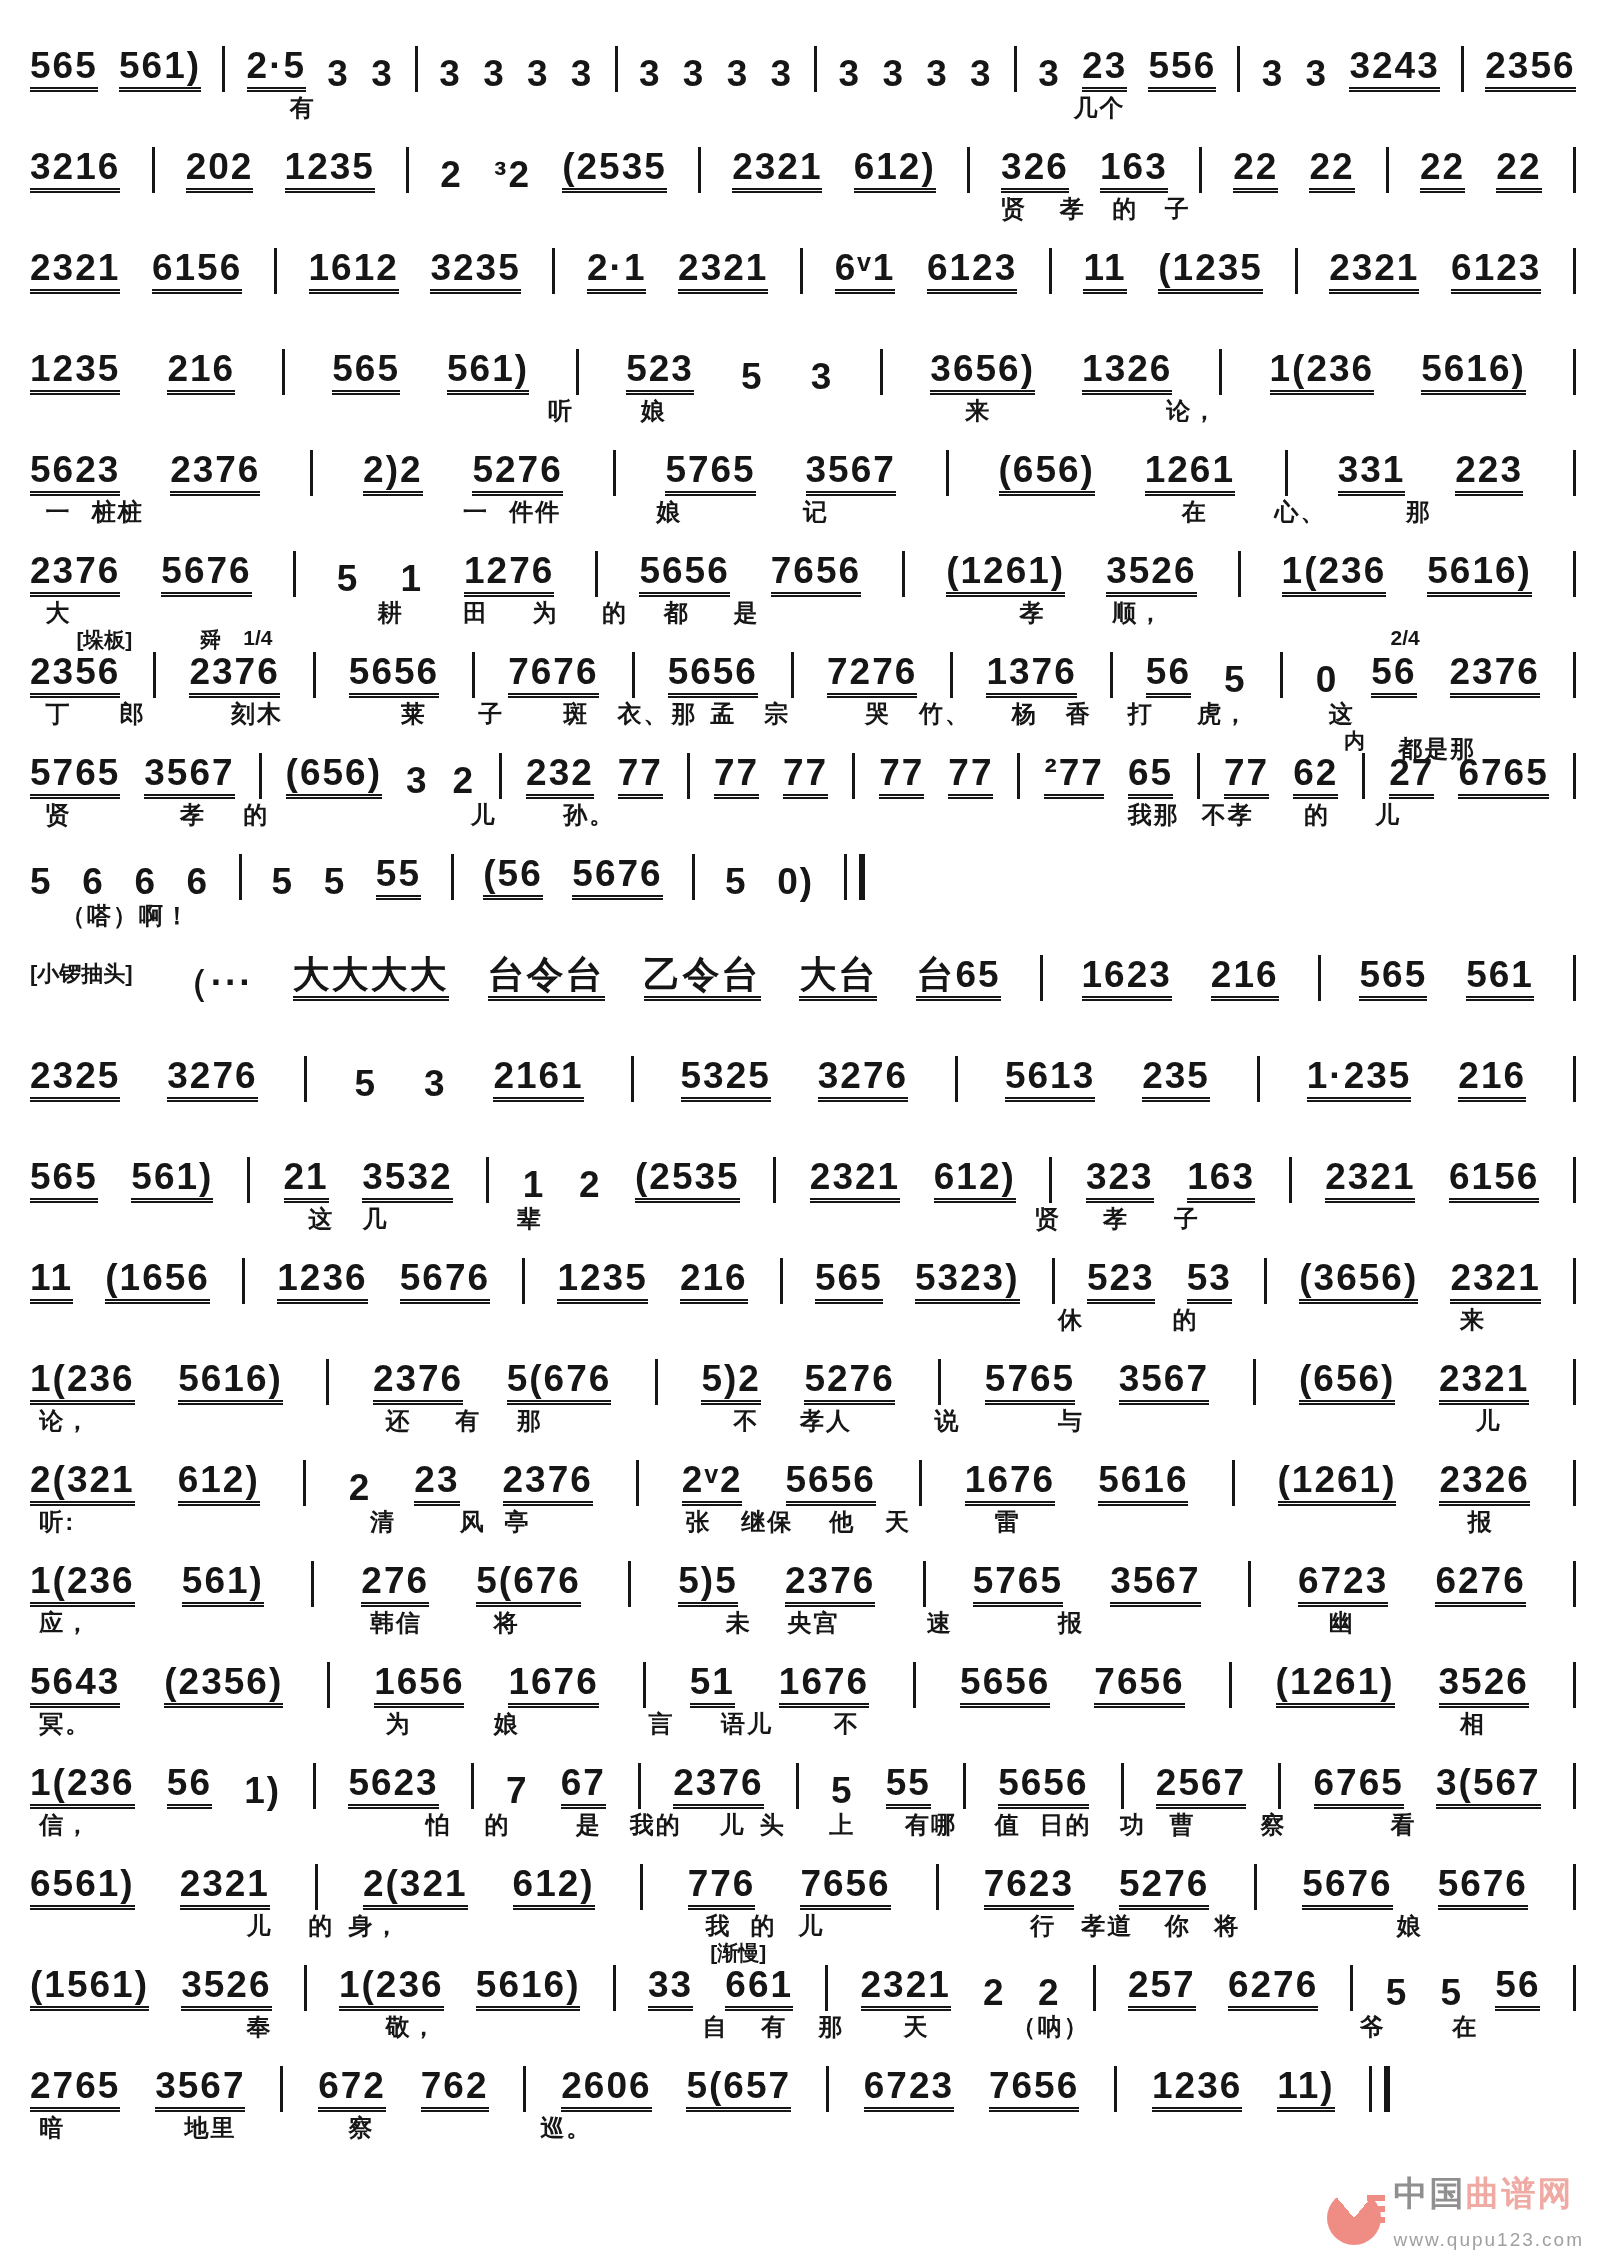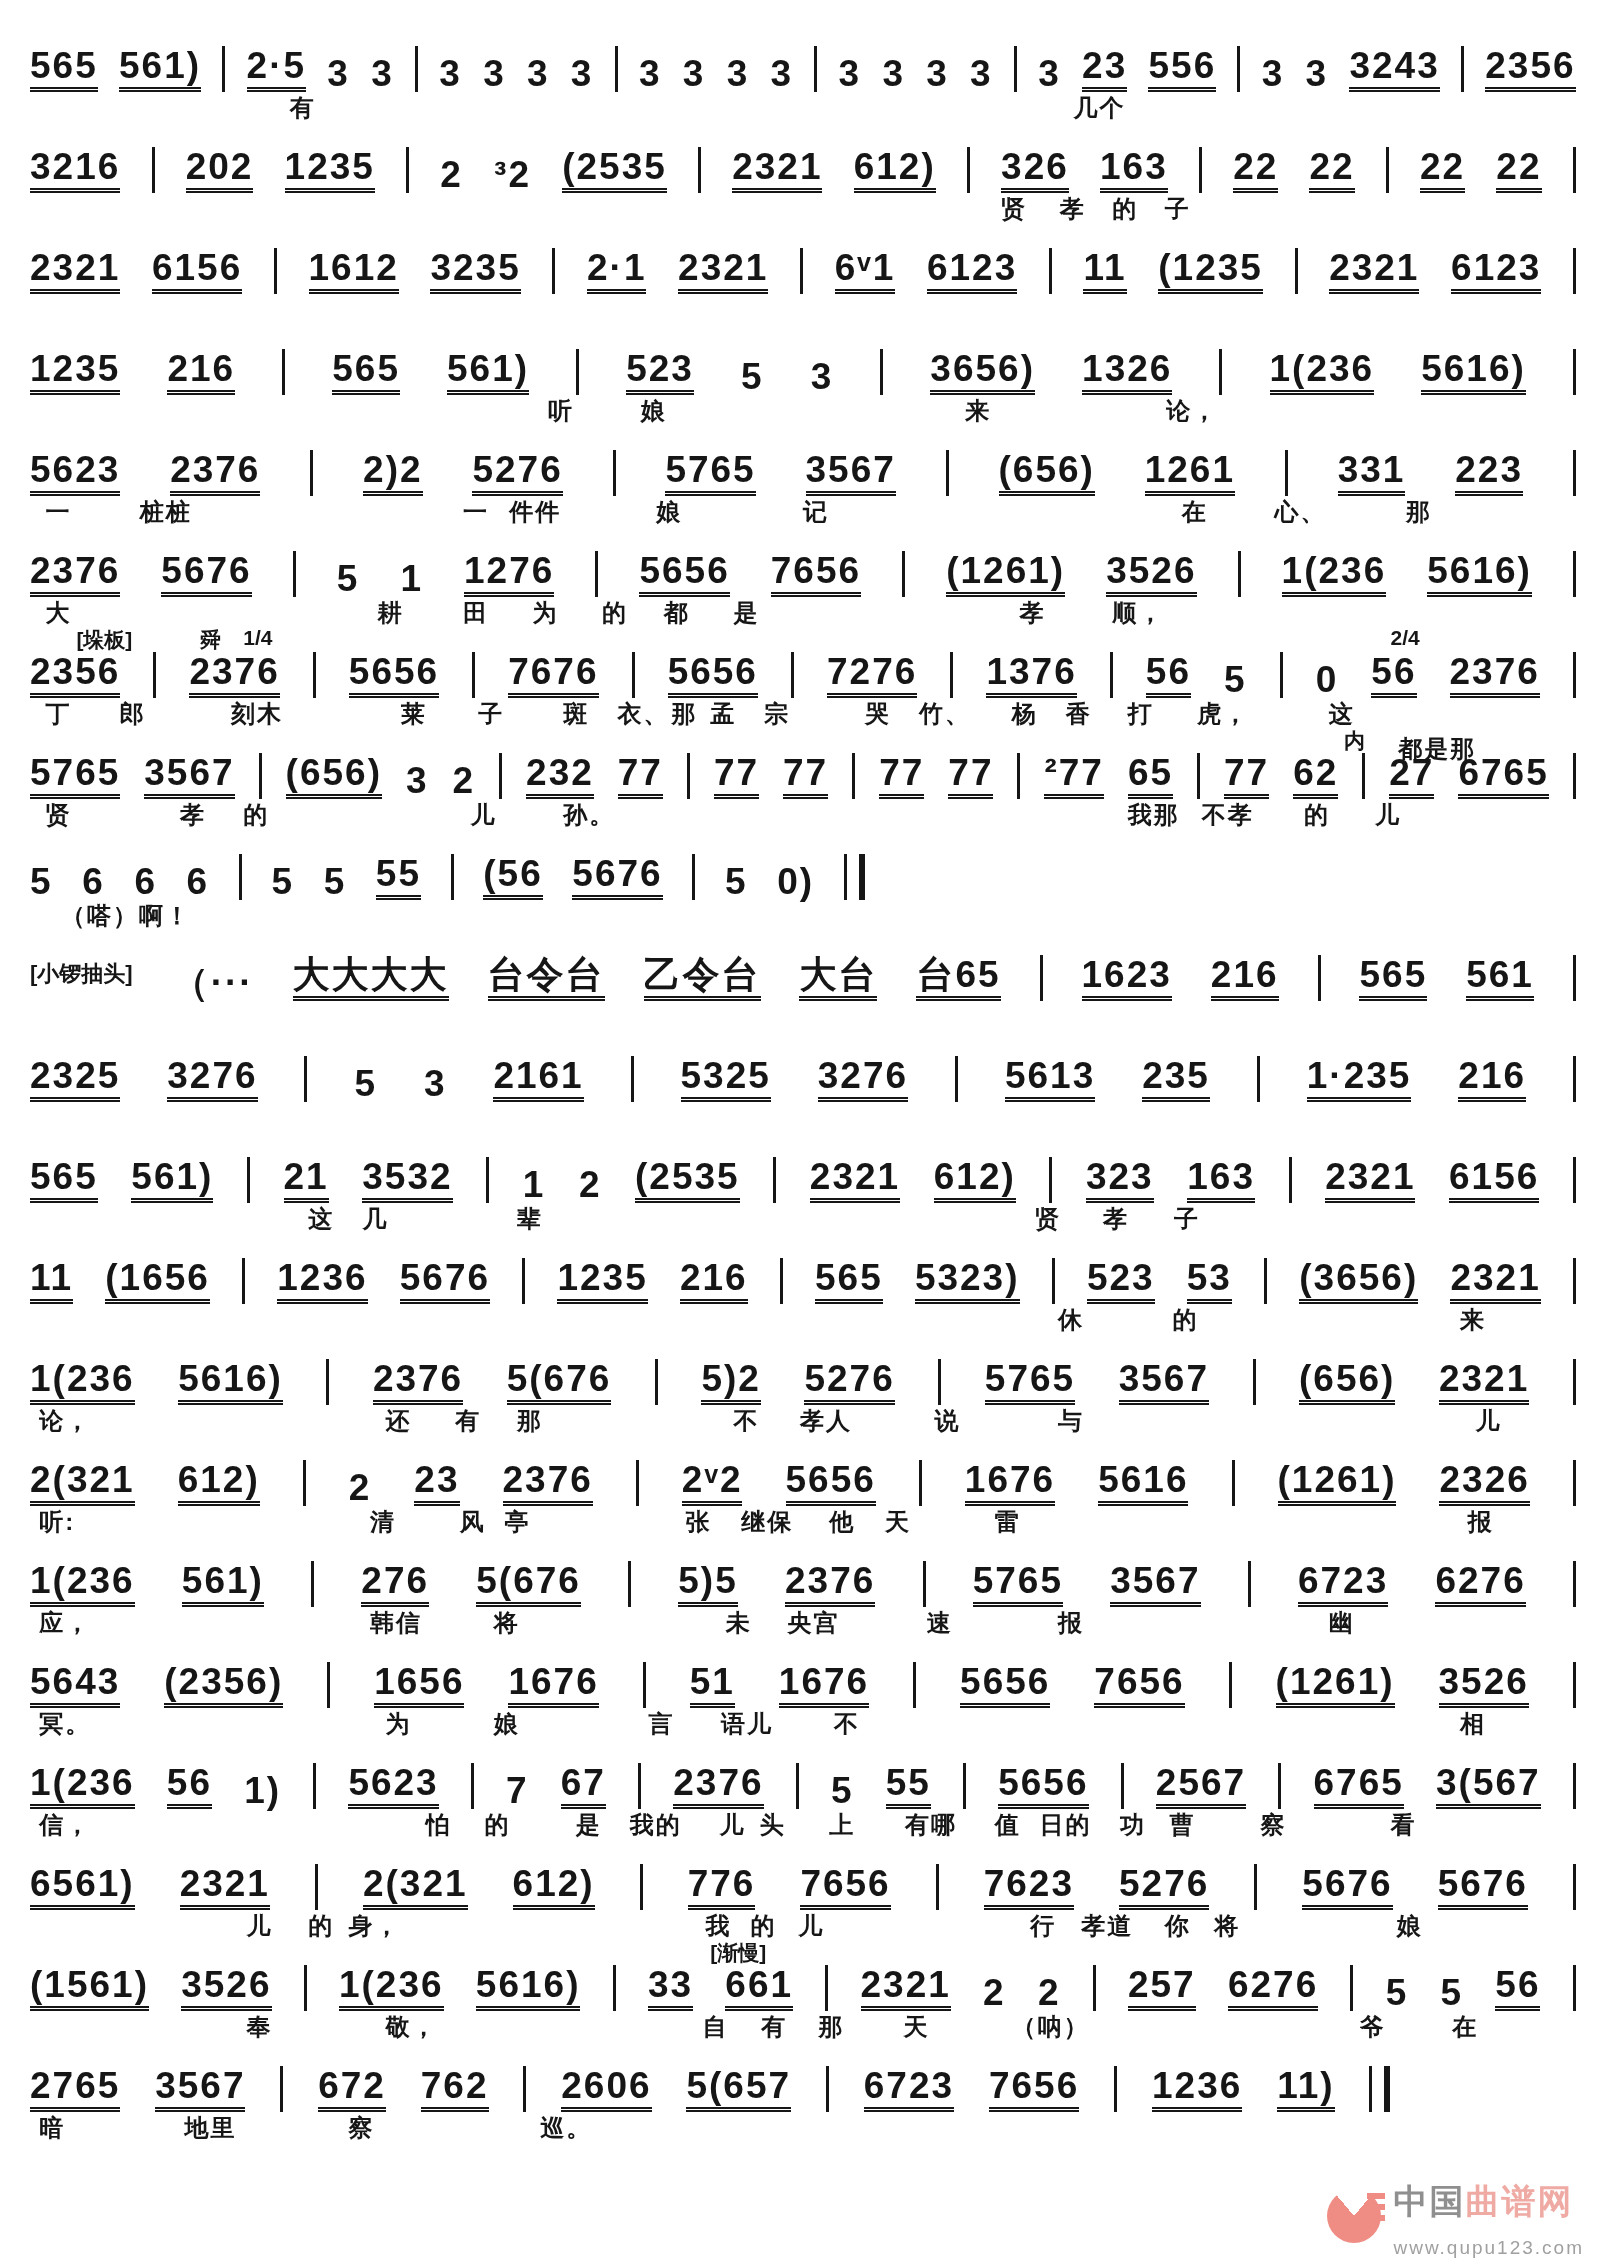--- a/index.html
+++ b/index.html
@@ -9,21 +9,21 @@
   .row{position:relative;height:101px;}
   .notes{position:absolute;left:0;right:0;top:20px;display:flex;justify-content:space-between;
          align-items:flex-end;}
   .tok{font-size:37px;font-weight:bold;line-height:1;letter-spacing:2px;white-space:nowrap;}
   .tok.beam{border-bottom:5px double #161616;padding-bottom:3px;}
   .tok.annin{font-size:22px;letter-spacing:0;align-self:center;margin-bottom:8px;}
   .bar{display:inline-block;width:3px;height:46px;background:#161616;align-self:flex-end;margin-bottom:0;}
   .bar.end{width:12px;background:transparent;border-left:3px solid #161616;border-right:6px solid #161616;}
   .lyr{position:absolute;top:66px;font-size:24px;font-weight:bold;white-space:nowrap;letter-spacing:2px;}
   .ann{position:absolute;top:-6px;font-size:21px;font-weight:bold;white-space:nowrap;}
-  .watermark{position:absolute;right:16px;bottom:4px;display:flex;align-items:flex-start;}
+  .watermark{position:absolute;right:16px;bottom:12px;display:flex;align-items:flex-end;}
   .wm-logo{position:relative;width:58px;height:66px;margin-right:8px;}
   .wm-c{position:absolute;left:0;top:6px;width:54px;height:54px;border-radius:50%;
         background:conic-gradient(#ffffff 0deg 40deg,#ef8d84 40deg 320deg,#ffffff 320deg 360deg);}
   .wm-bars{position:absolute;left:40px;top:10px;display:flex;flex-direction:column;gap:5px;}
   .wm-bars i{display:block;width:18px;height:6px;background:#ef8d84;}
   .wm-text{line-height:1.1;}
   .wm-cn1{font-size:34px;font-weight:bold;color:#8f8f8f;letter-spacing:2px;}
   .wm-cn2{font-size:34px;font-weight:bold;color:#efaaa4;letter-spacing:2px;}
   .wm-url{font-size:19px;color:#a0a0a0;letter-spacing:2px;margin-top:18px;}
 </style>
@@ -156,21 +156,21 @@
           <span class="tok beam">3567</span>
           <span class="bar"></span>
           <span class="tok beam">(656)</span>
           <span class="tok beam">1261</span>
           <span class="bar"></span>
           <span class="tok beam">331</span>
           <span class="tok beam">223</span>
           <span class="bar"></span>
         </div>
         <span class="lyr" style="left: 1%;">一</span>
-        <span class="lyr" style="left: 4%; margin-left: 48px;">桩桩</span>
+        <span class="lyr" style="left: 4%;">桩桩</span>
         <span class="lyr" style="left: 28%;">一</span>
         <span class="lyr" style="left: 31%;">件件</span>
         <span class="lyr" style="left: 40.5%;">娘</span>
         <span class="lyr" style="left: 50%;">记</span>
         <span class="lyr" style="left: 74.5%;">在</span>
         <span class="lyr" style="left: 80.5%;">心、</span>
         <span class="lyr" style="left: 89%;">那</span>
       </div>
       <div class="row">
         <div class="notes">

